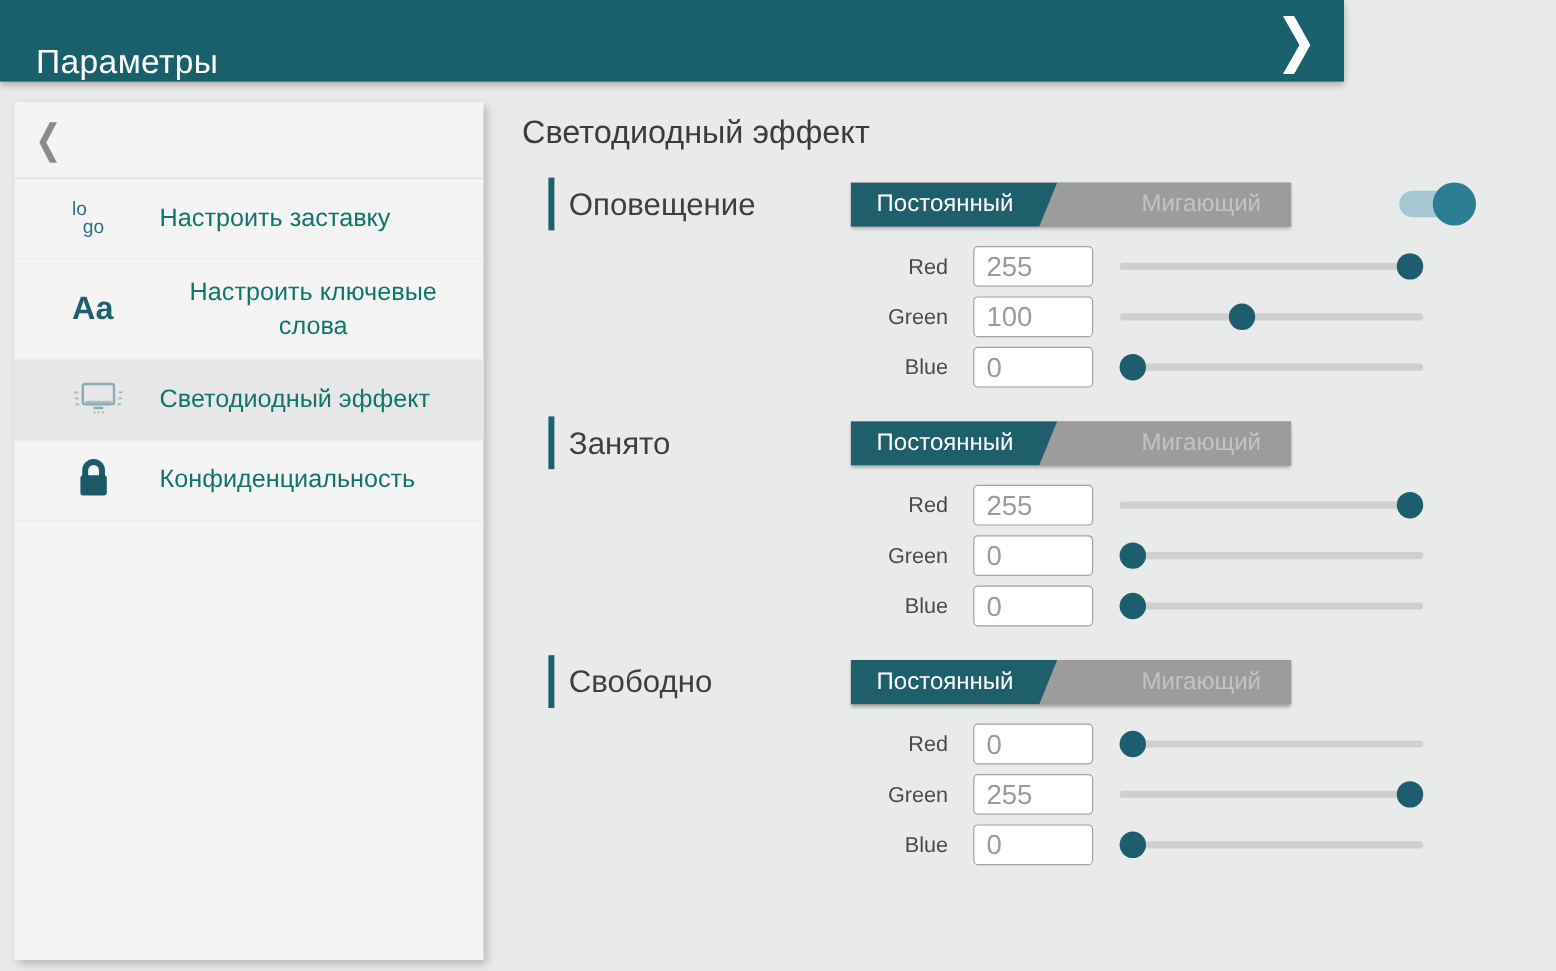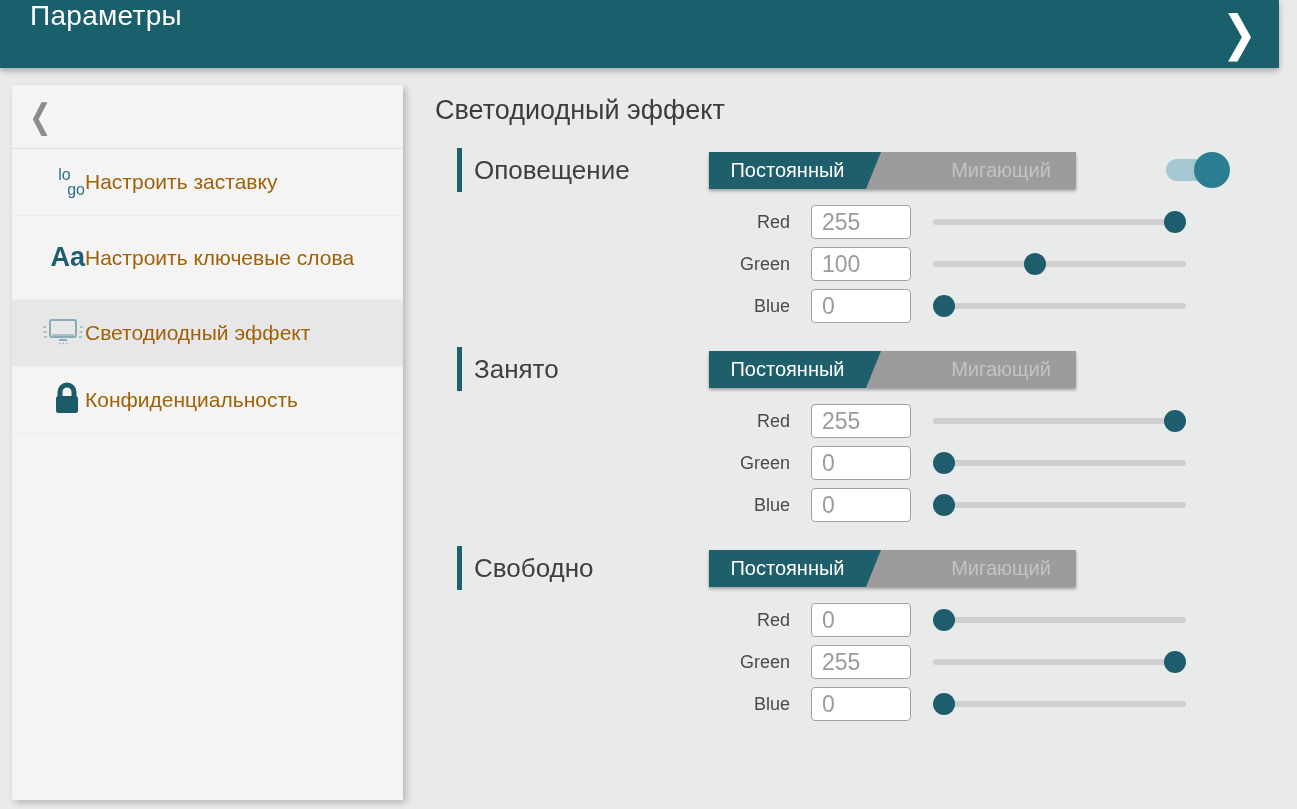--- a/index.html
+++ b/index.html
@@ -5,24 +5,24 @@
   * { margin:0; padding:0; box-sizing:border-box; }
   html,body { width:1297px; height:809px; overflow:hidden; }
   body {
     font-family:"Liberation Sans","DejaVu Sans",sans-serif;
     background:#e9eaea;
     position:relative;
   }
 
   
   .appbar {
-    position:absolute; left:0; top:0; width:1279px; height:68px;
+    position:absolute; left:0; top:0; width:1120px; height:68px;
     background:#1a5f6c;
     box-shadow:0 3px 6px rgba(0,0,0,.28);
-    display:flex; align-items:flex-start; z-index:10;
+    display:flex; align-items:flex-end; z-index:10;
   }
   .appbar-title { color:#fff; font-size:28px; padding-left:30px; letter-spacing:.3px; }
   .appbar-expand {
     position:absolute; right:22px; top:8px; color:#fff;
     font-size:42px; font-weight:bold; line-height:52px; cursor:pointer;
     transform:scaleY(1.15);
   }
 
   
   .sidebar {
@@ -36,23 +36,23 @@
   }
   .side-back .chev { color:#8c8c8c; font-size:27px; font-weight:bold; padding-left:17px; transform:scaleY(1.25); }
   .side-item {
     display:flex; align-items:center; min-height:67px;
     border-bottom:1px solid #ececec;
     padding-right:14px; cursor:pointer;
   }
   .side-item.two-line { min-height:84px; }
   .side-item.selected { background:#e7e7e7; }
   .side-icon {
-    width:73px; flex:0 0 73px; display:flex; align-items:center; justify-content:flex-end;
-  }
-  .side-label { font-size:21px; color:#a16207; line-height:28px; }
+    width:73px; flex:0 0 73px; display:flex; align-items:center; justify-content:flex-start;margin-left:48px;
+  }
+  .side-label { font-size:21px; color:#0f766e; line-height:28px;text-align:center; }
   .icon-logo { color:#2a7585; font-size:16px; line-height:15px; text-align:left; }
   .icon-logo .l2 { padding-left:9px; }
   .icon-aa { color:#1d5f6e; font-size:27px; font-weight:bold; }
 
   
   .main {
     position:absolute; left:435px; top:68px; width:862px; height:741px;
   }
   .main-title { margin-top:24px; font-size:27px; color:#3c3c3c; line-height:36px; }
 

